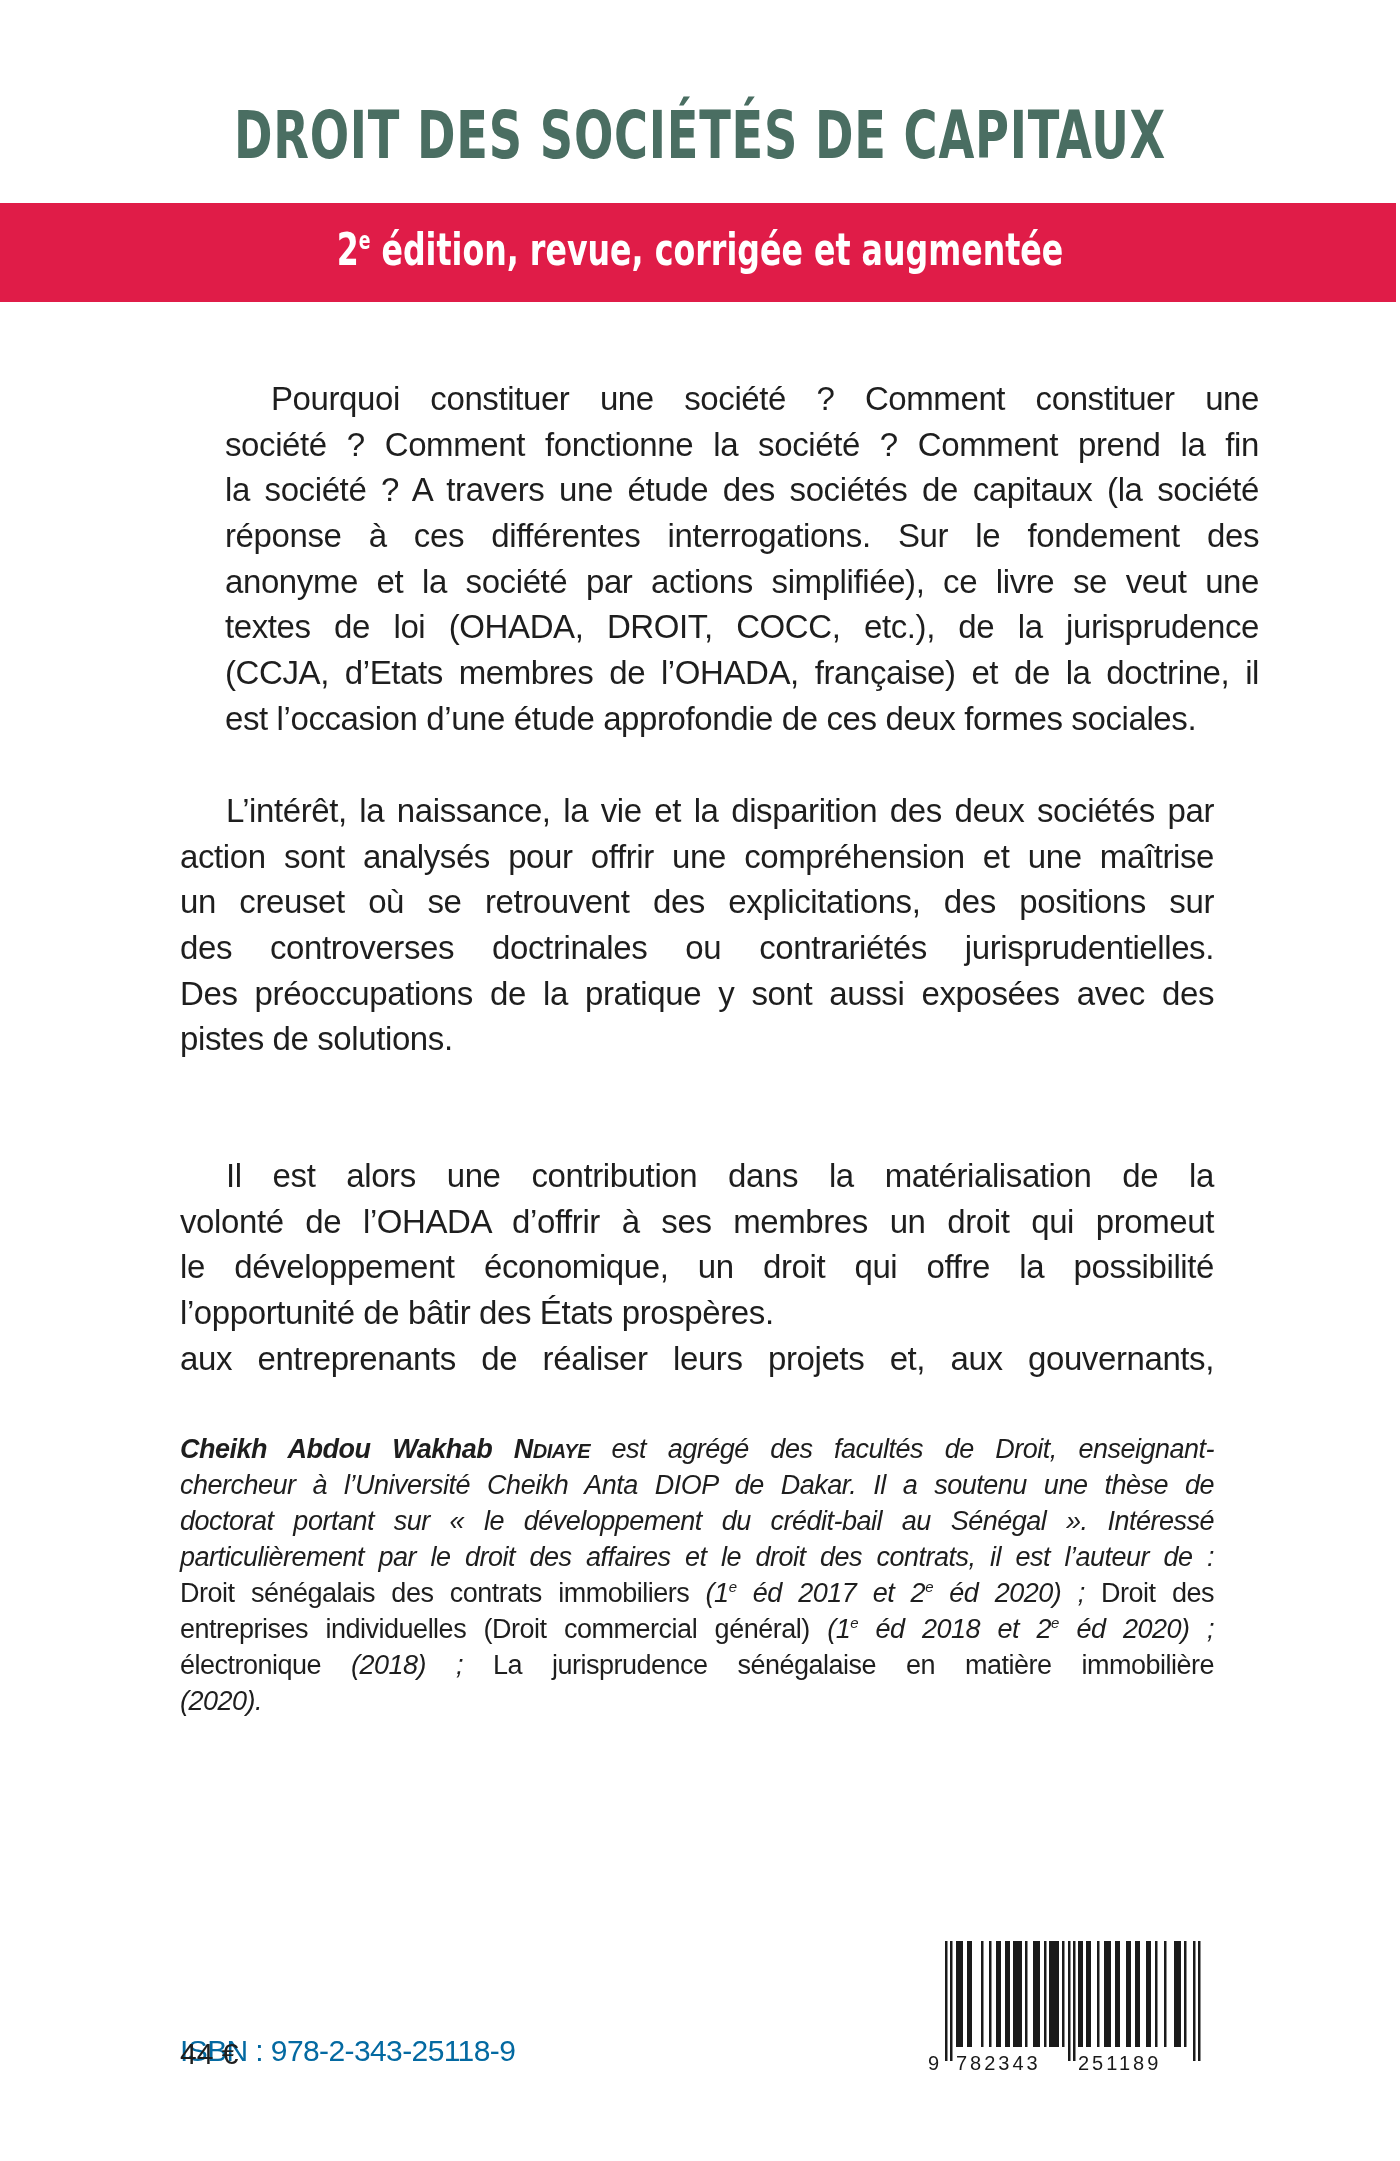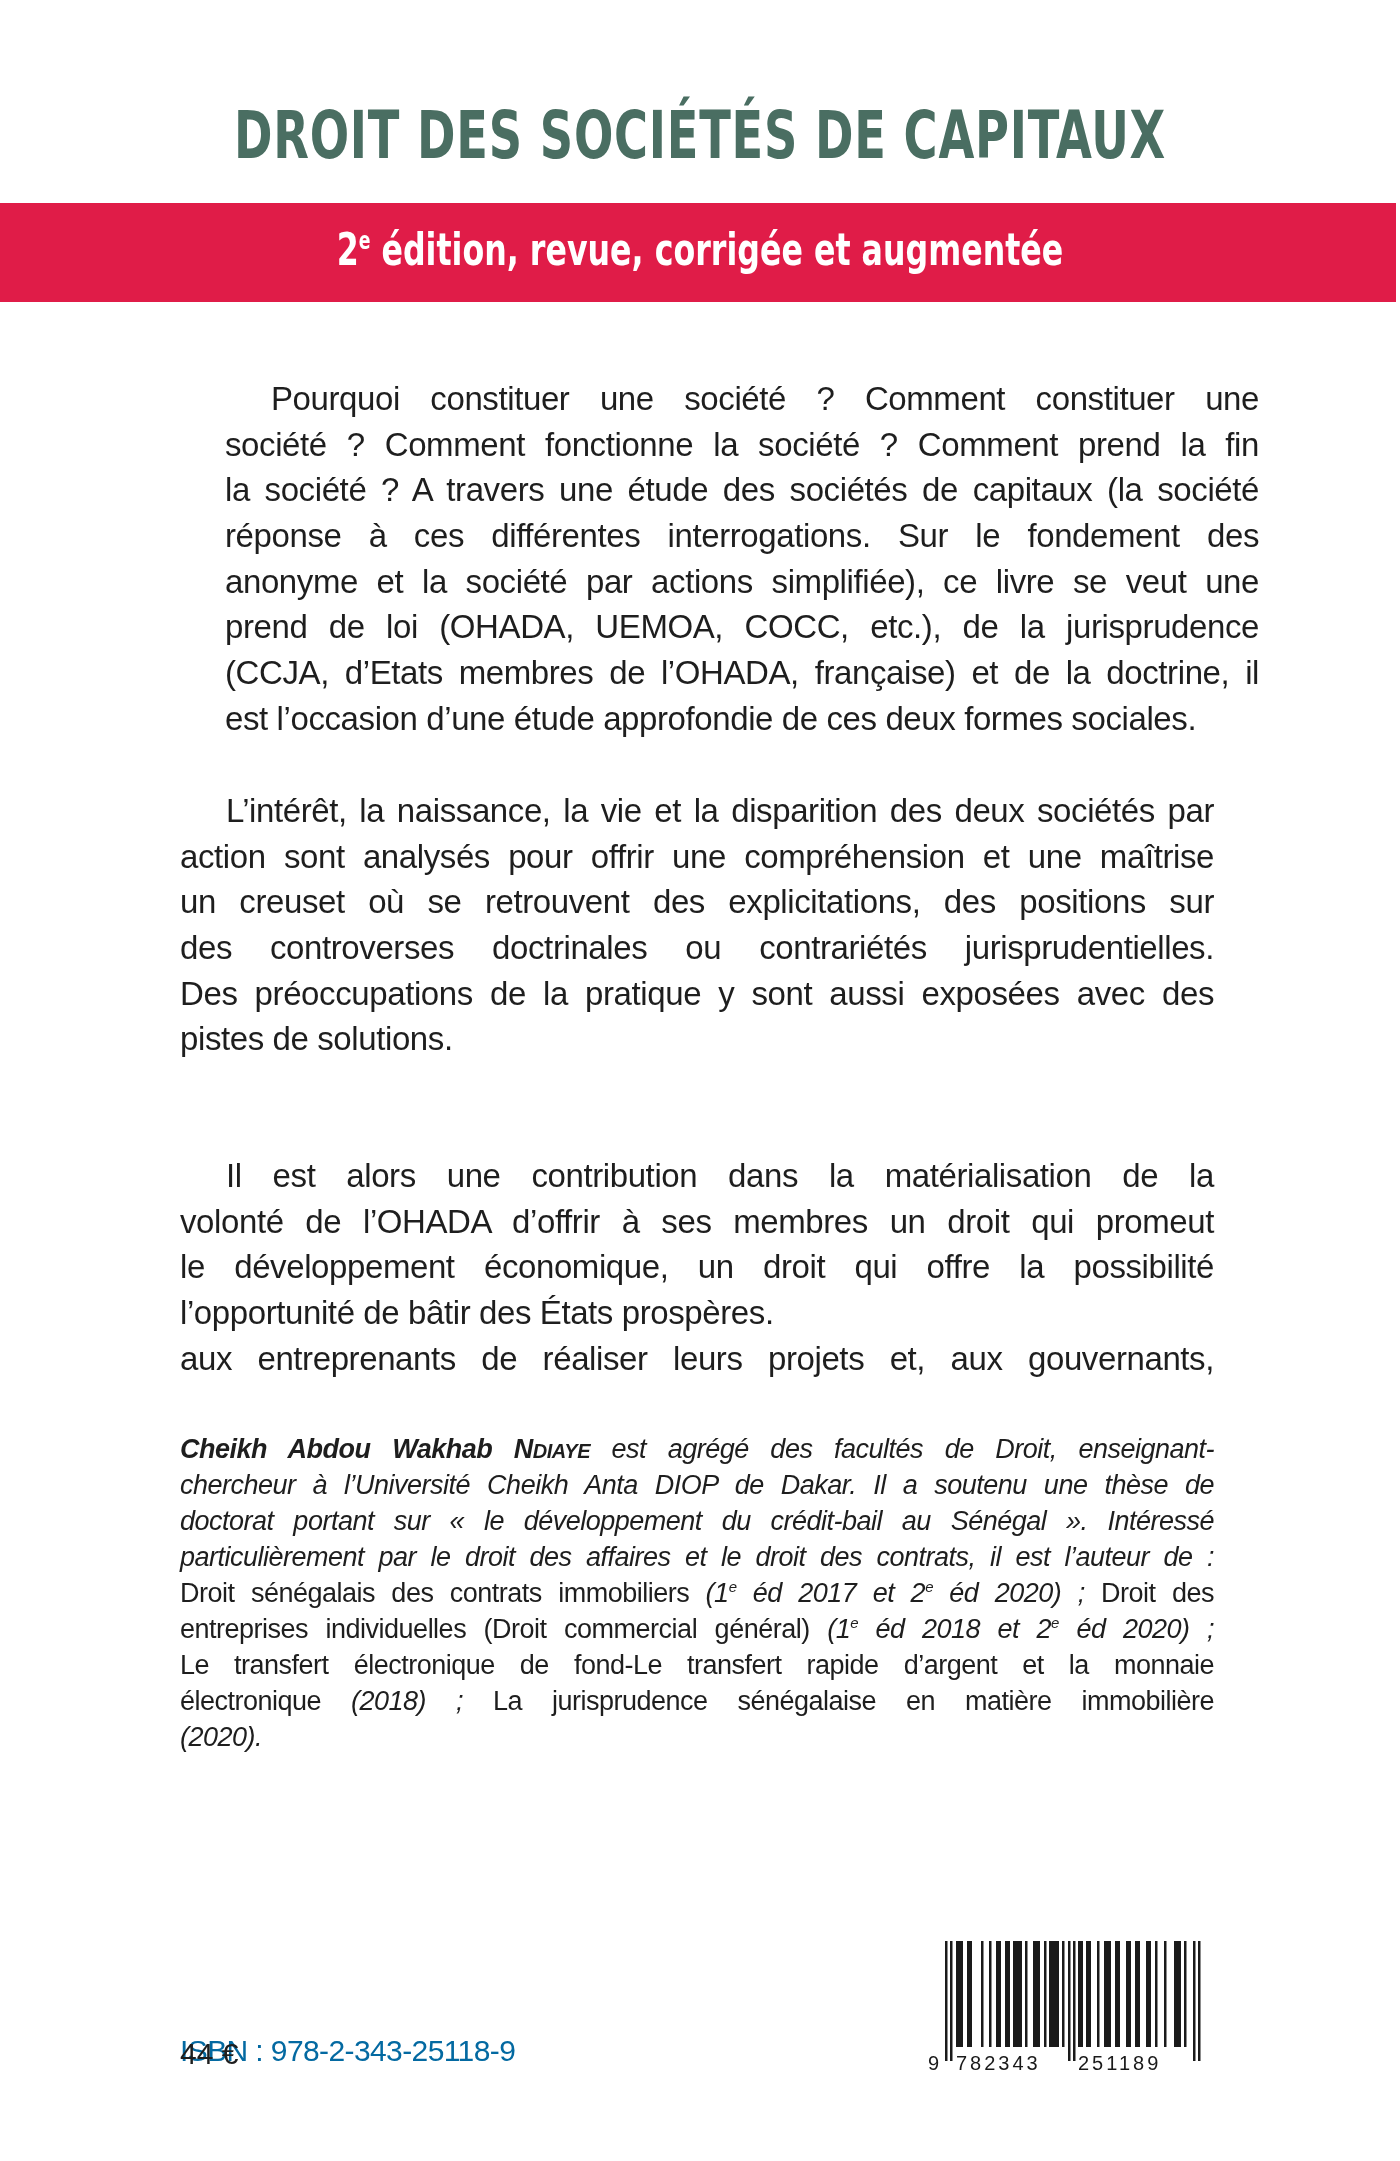--- a/index.html
+++ b/index.html
@@ -52,21 +52,21 @@
 
 <div class="band"></div>
 <div class="subtitle"><span>2</span><sup>e</sup><span> édition, revue, corrigée et augmentée</span></div>
 
 <div class="body-block para p1">
   <div class="line first">Pourquoi constituer une société ? Comment constituer une</div>
   <div class="line">société ? Comment fonctionne la société ? Comment prend la fin</div>
   <div class="line">la société ? A travers une étude des sociétés de capitaux (la société</div>
   <div class="line">réponse à ces différentes interrogations. Sur le fondement des</div>
   <div class="line">anonyme et la société par actions simplifiée), ce livre se veut une</div>
-  <div class="line">prend de loi (OHADA, UEMOA, COCC, etc.), de la jurisprudence</div>
+  <div class="line">textes de loi (OHADA, DROIT, COCC, etc.), de la jurisprudence</div>
   <div class="line">(CCJA, d’Etats membres de l’OHADA, française) et de la doctrine, il</div>
   <div class="line last">est l’occasion d’une étude approfondie de ces deux formes sociales.</div>
 </div>
 
 <div class="body-block para p2">
   <div class="line first">L’intérêt, la naissance, la vie et la disparition des deux sociétés par</div>
   <div class="line">action sont analysés pour offrir une compréhension et une maîtrise</div>
   <div class="line">un creuset où se retrouvent des explicitations, des positions sur</div>
   <div class="line">des controverses doctrinales ou contrariétés jurisprudentielles.</div>
   <div class="line">Des préoccupations de la pratique y sont aussi exposées avec des</div>
@@ -81,21 +81,20 @@
   <div class="line">aux entreprenants de réaliser leurs projets et, aux gouvernants,</div>
 </div>
 
 <div class="body-block bio">
   <div class="line"><b><span>Cheikh Abdou Wakhab </span><span>N</span><span class="sc">diaye</span></b><i> est agrégé des facultés de Droit, enseignant-</i></div>
   <div class="line"><i>chercheur à l’Université Cheikh Anta DIOP de Dakar. Il a soutenu une thèse de</i></div>
   <div class="line"><i>doctorat portant sur « le développement du crédit-bail au Sénégal ». Intéressé</i></div>
   <div class="line"><i>particulièrement par le droit des affaires et le droit des contrats, il est l’auteur de :</i></div>
   <div class="line"><span>Droit sénégalais des contrats immobiliers </span><i><span>(1</span><sup>e</sup><span> éd 2017 et 2</span><sup>e</sup><span> éd 2020) ;</span></i><span> Droit des</span></div>
   <div class="line"><span>entreprises individuelles (Droit commercial général) </span><i><span>(1</span><sup>e</sup><span> éd 2018 et 2</span><sup>e</sup><span> éd 2020) ;</span></i></div>
-  <div class="line">Le transfert électronique de fond-Le transfert rapide d’argent et la monnaie</div>
   <div class="line"><span>électronique </span><i>(2018) ;</i><span> La jurisprudence sénégalaise en matière immobilière</span></div>
   <div class="line last"><i>(2020).</i></div>
 </div>
 
 <div class="isbn">ISBN : 978-2-343-25118-9</div>
 <div class="price">44 €</div>
 
 <svg class="barcode" viewBox="0 0 300 140">
   <g fill="#1a1a1a">
     <rect x="25" y="3" width="2.5" height="120"></rect>

